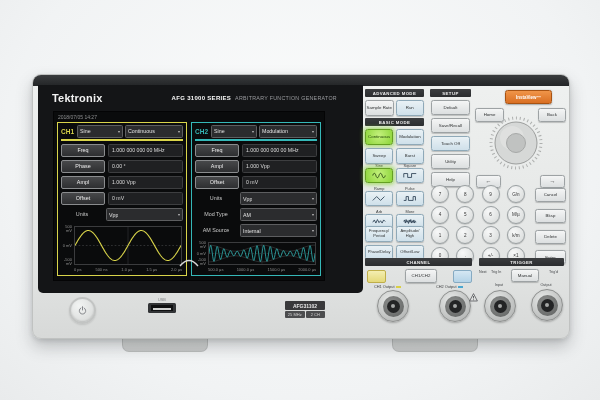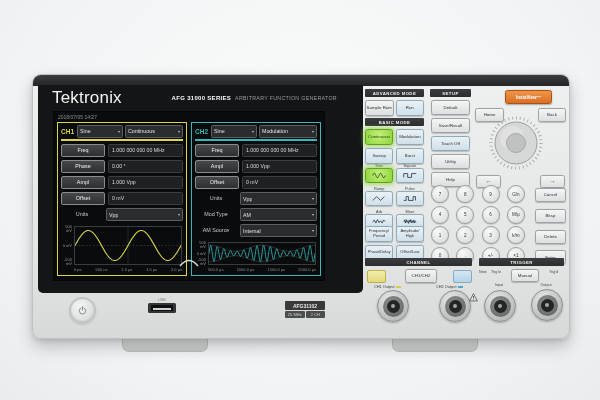--- a/index.html
+++ b/index.html
@@ -10,21 +10,21 @@
   .foot{position:absolute;top:335px;width:84px;height:16px;background:linear-gradient(#dfe1e0,#c9cbca);border:1px solid #bcbebd;border-top:none;border-radius:0 0 7px 7px;}
   .foot1{left:122px;} .foot2{left:392px;}
 
   
   .device{position:absolute;left:32px;top:74px;width:536px;height:263px;background:linear-gradient(180deg,#eff1f0 0%,#e3e5e4 70%,#d7d9d8 100%);border:1px solid #c0c2c1;border-radius:9px;box-shadow:0 8px 16px rgba(60,65,70,.28),0 2px 4px rgba(60,65,70,.15);}
   .topband{position:absolute;left:0;top:0;right:0;height:11px;background:linear-gradient(#3a3c3e,#232527);border-radius:8px 8px 0 0;}
 
   
   .bezel{position:absolute;left:5px;top:10px;width:325px;height:208px;background:#141517;border-radius:0 0 5px 5px;}
   .brandrow{position:absolute;left:14px;right:10px;top:5px;height:15px;display:flex;align-items:center;}
-  .logo{color:#f2f2f2;font-size:17px;font-weight:normal;letter-spacing:.2px;}
+  .logo{color:#f2f2f2;font-size:11px;font-weight:bold;letter-spacing:.2px;}
   .series{margin-left:auto;margin-right:16px;display:flex;align-items:baseline;gap:4px;}
   .series .s1{color:#fafafa;font-size:6px;font-weight:bold;letter-spacing:.3px;}
   .series .s2{color:#9b9ca0;font-size:5.3px;letter-spacing:.3px;}
   .screen{position:absolute;left:15px;top:26px;width:270px;height:168px;background:#0a0b0c;border:1px solid #040405;}
   .timestamp{position:absolute;left:4px;top:2px;font-size:5px;color:#8f9092;}
   .panels{position:absolute;left:3px;right:3px;top:10px;bottom:4px;display:flex;gap:4px;}
   .ch-panel{flex:1;border:1px solid #888;padding:2px 3px 3px 3px;display:flex;flex-direction:column;min-width:0;}
   .ch-head{height:12px;display:flex;align-items:center;gap:2px;}
   .ch-id{width:14px;font-size:6.5px;font-weight:bold;}
   .dd{height:11px;background:#2b2c2e;border:1px solid #5d5e60;border-radius:1.5px;color:#e2e2e2;font-size:5.3px;display:flex;align-items:center;justify-content:space-between;padding:0 2px;min-width:0;}

